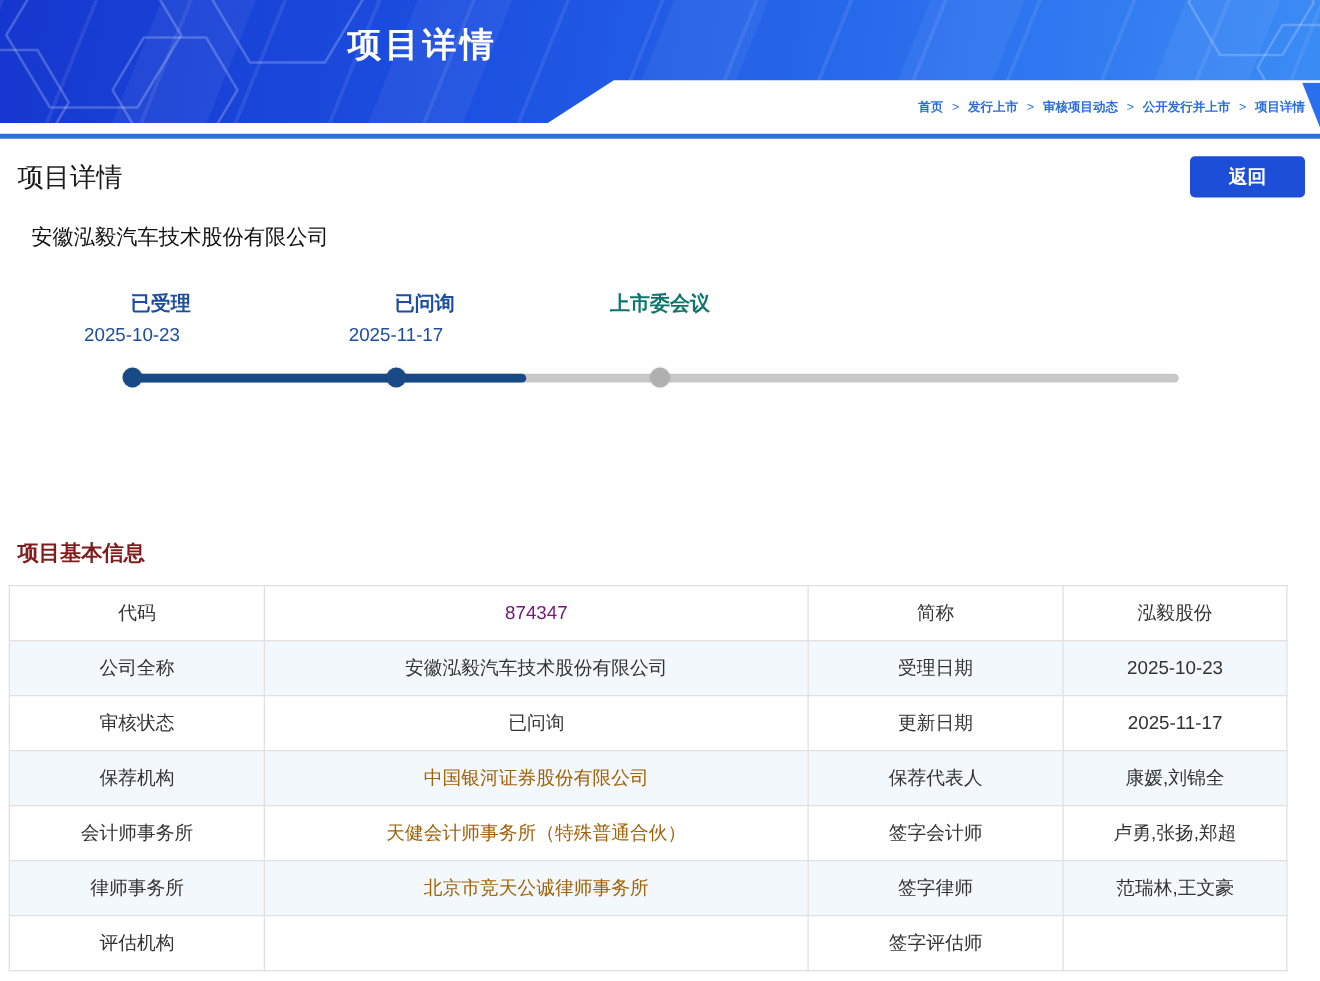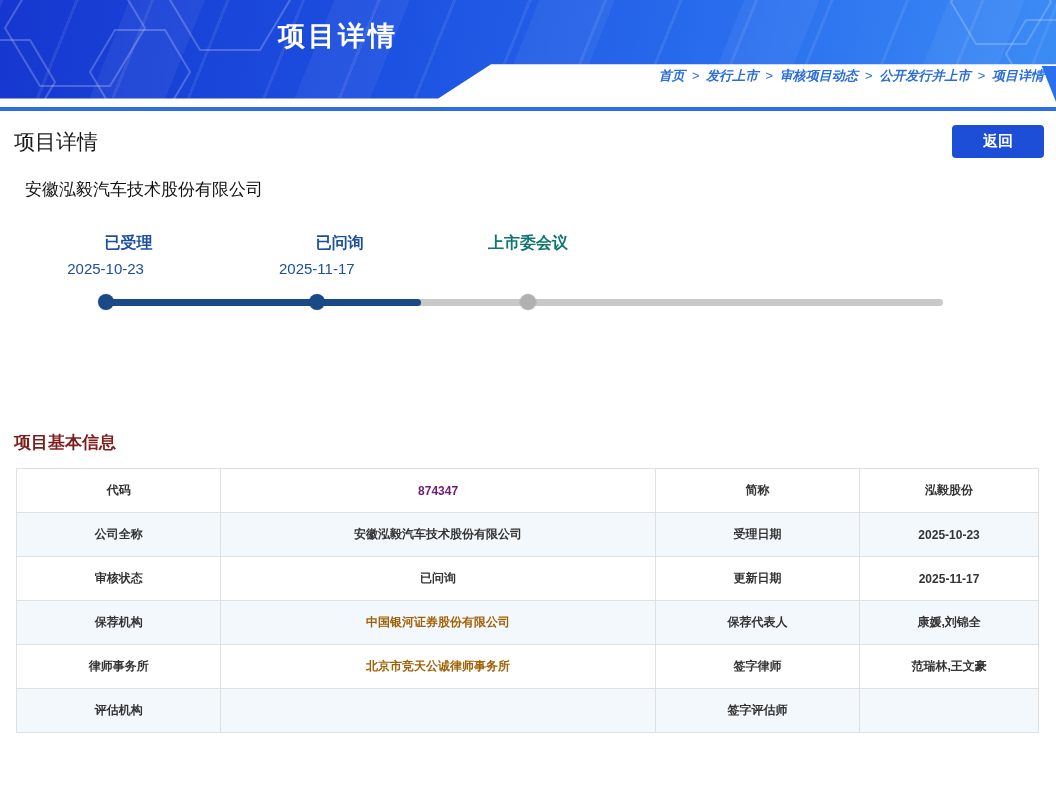--- a/index.html
+++ b/index.html
@@ -32,22 +32,22 @@
     clip-path:polygon(100% 0,100% 100%,35% 0);
   }
   .hex-deco { position:absolute; top:0; left:0; pointer-events:none; }
   .hex-deco.right { left:auto; right:0; }
   .banner-title {
     position:absolute; top:18px; left:0; width:64%;
     text-align:center; color:#ffffff; font-size:27px; font-weight:bold;
     letter-spacing:3px;
   }
   .breadcrumb {
-    position:absolute; right:12px; top:67px;
-    font-size:13px; font-weight:600; color:#2b6ed9; white-space:nowrap;font-style:italic;
+    position:absolute; right:12px; top:79px;
+    font-size:10px; font-weight:600; color:#2b6ed9; white-space:nowrap;
   }
   .breadcrumb .crumb { cursor:pointer; }
   .breadcrumb .sep { margin:0 7px; font-weight:400; color:#2b6ed9; }
 
   
   .title-row {
     display:flex; align-items:center; justify-content:space-between;
     padding:14px 12px 0 14px;
   }
   .page-title { font-size:21px; color:#1a1a1a; font-weight:500; }
@@ -80,22 +80,22 @@
     width:16px; height:16px; border-radius:50%;
     background:#b0b0b0; box-shadow:0 0 0 1px rgba(0,0,0,0.05);
   }
   .step.done .dot { background:#1a4a86; }
 
   
   .section-title {
     margin:108px 0 0 14px; font-size:17px; font-weight:bold; color:#7f1d1d;
   }
   .info-table {
-    width:1023px; margin:14px 0 0 16px; border-collapse:collapse;
-    font-size:12px; table-layout:fixed;font-weight:bold;
+    width:1023px; margin:14px 0 0 7px; border-collapse:collapse;
+    font-size:15px; table-layout:fixed;
   }
   .info-table td {
     border:1px solid #e0e0e0; height:44px; text-align:center;
     padding:4px 6px; color:#333; overflow:hidden;
   }
   .info-table tr:nth-child(even) td { background:#f3f8fc; }
   .col-l1 { width:20%; } .col-v1 { width:42.5%; }
   .col-l2 { width:20%; } .col-v2 { width:17.5%; }
   .link { color:#a16207; cursor:pointer; }
   .blue-text { color:#701a75; }
@@ -180,20 +180,26 @@
       <td class="col-l2">更新日期</td>
       <td class="col-v2">2025-11-17</td>
     </tr>
     <tr>
       <td class="col-l1">保荐机构</td>
       <td class="col-v1"><span class="link">中国银河证券股份有限公司</span></td>
       <td class="col-l2">保荐代表人</td>
       <td class="col-v2">康媛,刘锦全</td>
     </tr>
     <tr>
+      <td class="col-l1">会计师事务所</td>
+      <td class="col-v1"><span class="link">天健会计师事务所（特殊普通合伙）</span></td>
+      <td class="col-l2">签字会计师</td>
+      <td class="col-v2">卢勇,张扬,郑超</td>
+    </tr>
+    <tr>
       <td class="col-l1">律师事务所</td>
       <td class="col-v1"><span class="link">北京市竞天公诚律师事务所</span></td>
       <td class="col-l2">签字律师</td>
       <td class="col-v2">范瑞林,王文豪</td>
     </tr>
     <tr>
       <td class="col-l1">评估机构</td>
       <td class="col-v1"></td>
       <td class="col-l2">签字评估师</td>
       <td class="col-v2"></td>

